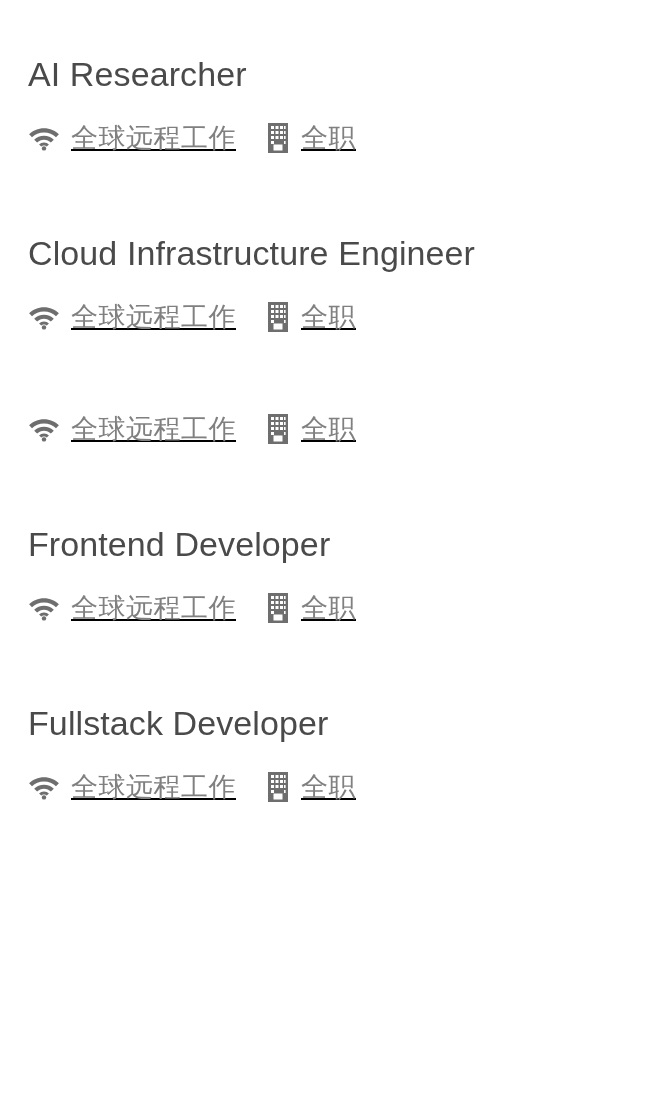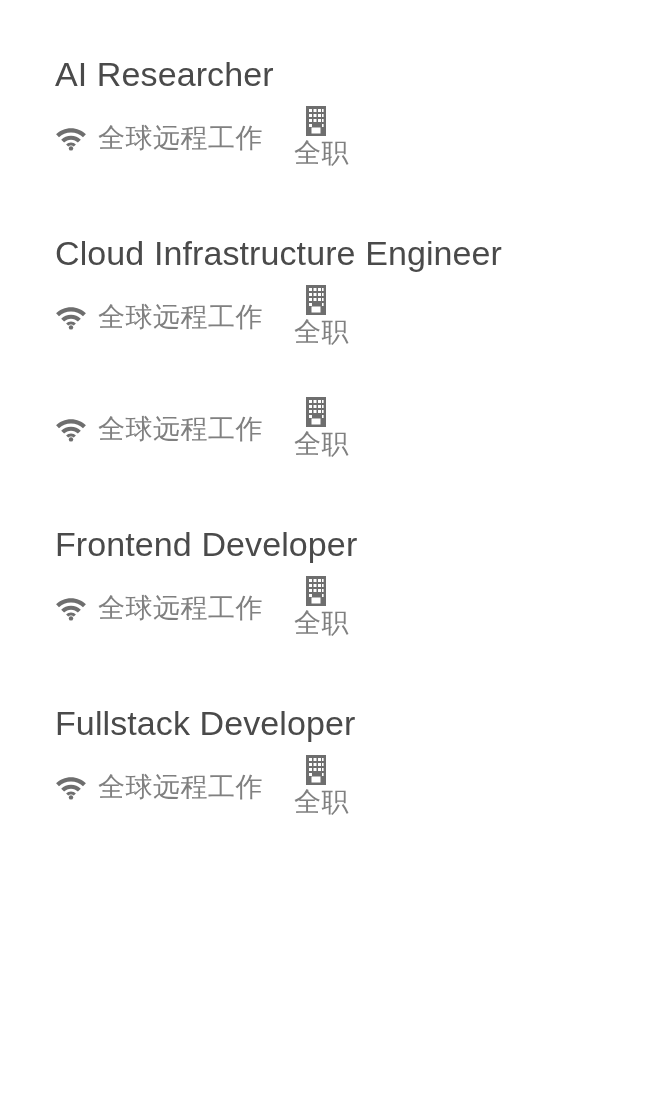--- a/index.html
+++ b/index.html
@@ -9,21 +9,21 @@
   body {
     width: 672px;
     height: 1118px;
     background: #ffffff;
     font-family: "Liberation Sans", "DejaVu Sans", sans-serif;
     -webkit-font-smoothing: antialiased;
     overflow: hidden;
   }
   .job-list {
     padding-top: 54px;
-    padding-left: 55px;
+    padding-left: 28px;
     padding-right: 20px;
     box-sizing: border-box;
   }
   .job-card {
     margin-bottom: 78px;
   }
   .job-card:last-child {
     margin-bottom: 6px;
   }
   .job-title {
@@ -37,24 +37,24 @@
   .job-meta {
     margin-top: 27px;
     display: flex;
     align-items: center;
     height: 34px;
   }
   .meta-item {
     display: flex;
     align-items: center;
     white-space: nowrap;
+    text-decoration: underline;
   }
   .meta-item + .meta-item {
     margin-left: 31px;
-    flex-direction: column;
   }
   .meta-label {
     font-size: 27px;
     line-height: 34px;
     color: #808080;
     font-family: "DejaVu Sans", "Liberation Sans", sans-serif;
     letter-spacing: 0.5px;
   }
   .icon {
     display: inline-flex;

